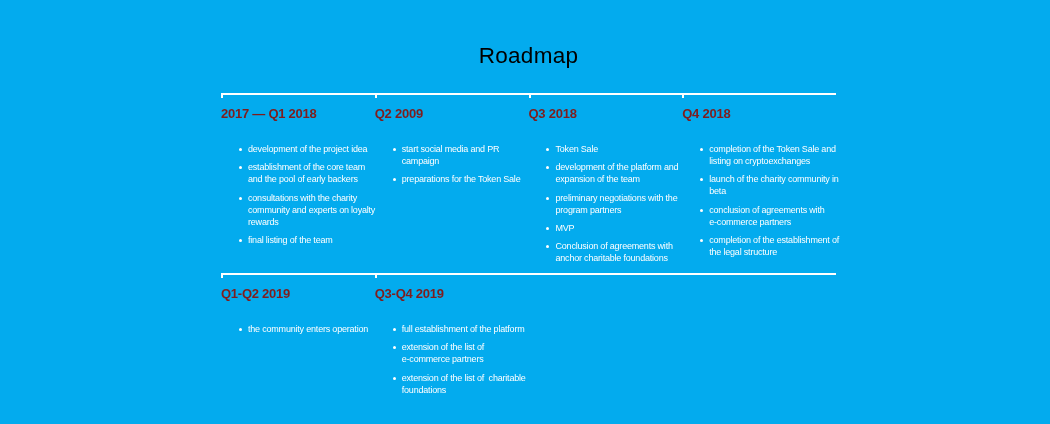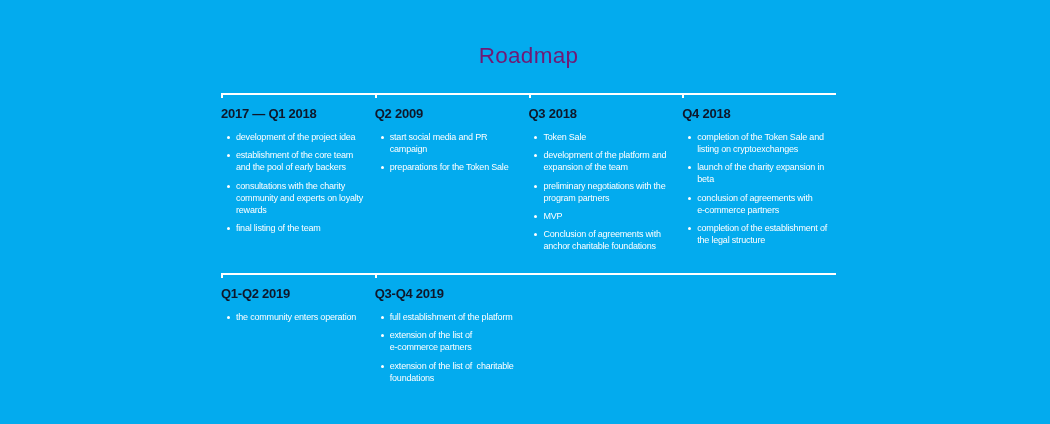--- a/index.html
+++ b/index.html
@@ -10,49 +10,49 @@
     background:#03ABEE;
     font-family:"Liberation Sans", sans-serif;
     overflow:hidden;
     -webkit-font-smoothing:antialiased;
   }
   .page { position:relative; width:1050px; height:424px; }
 
   .title {
     position:absolute; left:221px; top:43px; width:615px;
     text-align:center;
-    color:#701a75;
+    color:#000000;
     font-size:22.5px; font-weight:400;
     line-height:26px;
     letter-spacing:0.25px;
   }
 
   .row { position:absolute; left:221px; width:615px; }
   .rail {
     position:absolute; left:0; top:0.5px; width:615px; height:2px;
     background:#ffffff;
   }
   .tick {
     position:absolute; top:0.5px; width:2px; height:5px; background:#ffffff;
   }
 
   .cols { position:absolute; left:0; top:0; width:615px; }
   .col { position:absolute; top:0; width:153.75px; }
   .colhead {
     position:absolute; left:0; top:13.2px;
-    color:#0f172a;
+    color:#7f1d1d;
     font-size:13px;
     font-weight:700;
     letter-spacing:-0.25px;
     line-height:16px;
     white-space:nowrap;
   }
   ul.items {
     position:absolute; left:2.5px; top:34.5px;
-    list-style:none; margin:4px; padding:0; width:150px;
+    list-style:none; margin:16px; padding:0; width:150px;
   }
   ul.items li {
     position:relative;
     color:#ffffff;
     font-size:9px;
     letter-spacing:-0.2px;
     line-height:12.1px;
     padding-left:8.5px;
     margin:0 0 6.2px 0;
     width:132px;
@@ -100,21 +100,21 @@
           <li>development of the platform and expansion of the team</li>
           <li>preliminary negotiations with the program partners</li>
           <li>MVP</li>
           <li>Conclusion of agreements with anchor charitable foundations</li>
         </ul>
       </div>
       <div class="col" style="left:461.25px">
         <div class="colhead">Q4 2018</div>
         <ul class="items">
           <li>completion of the Token Sale and listing on cryptoexchanges</li>
-          <li>launch of the charity expansion in beta</li>
+          <li>launch of the charity community in beta</li>
           <li>conclusion of agreements with
 e-commerce partners</li>
           <li>completion of the establishment of the legal structure</li>
         </ul>
       </div>
     </div>
   </div>
   <div class="row" style="top:272.5px">
     <div class="rail"></div>
     <div class="tick" style="left:0.0px"></div>

